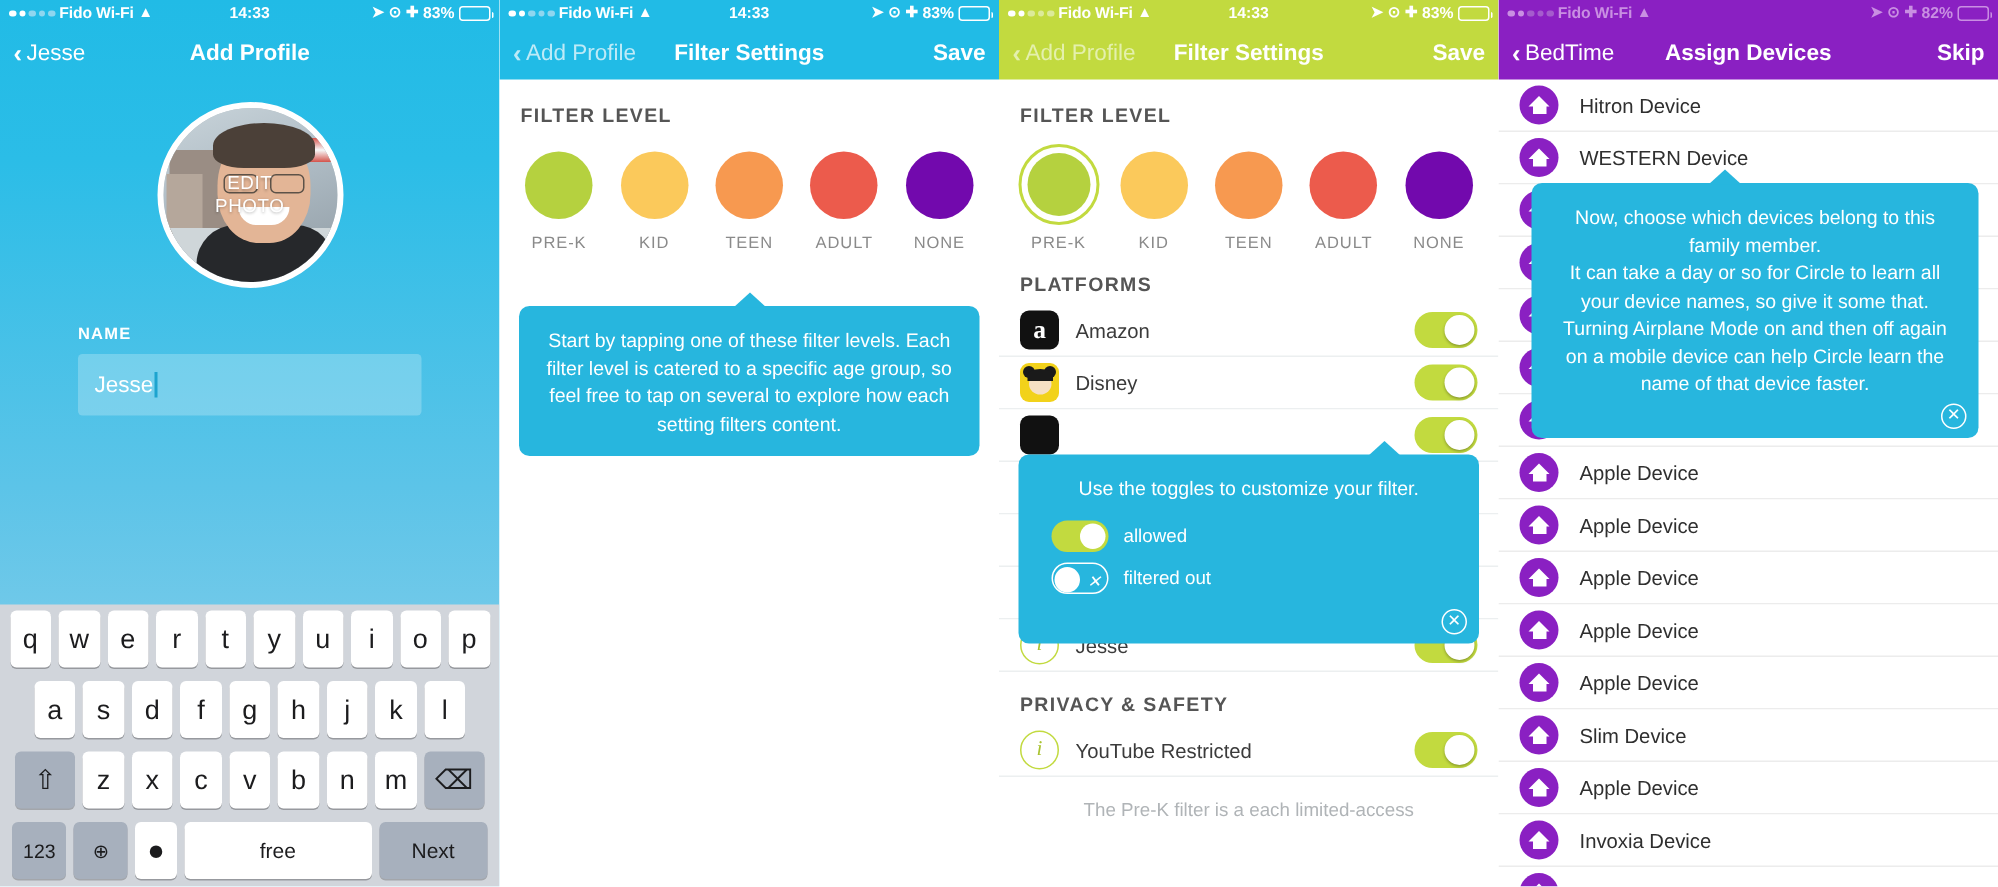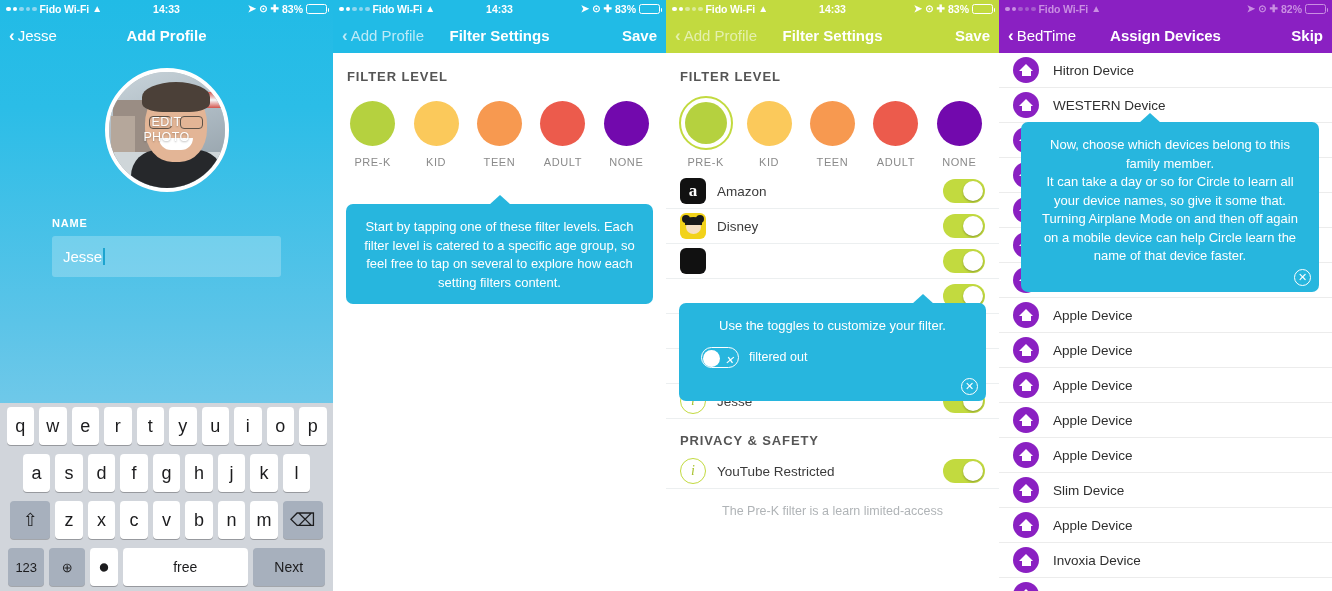--- a/index.html
+++ b/index.html
@@ -428,20 +428,21 @@
         <div class="level-label">ADULT</div>
       </div>
       <div class="level">
         <div class="level-dot-wrap">
             <div class="level-dot" style="background:#7209ad"></div>
           </div>
         <div class="level-label">NONE</div>
       </div>
     </div>
 
+    <div class="section-title" style="padding-top:14px">PLATFORMS</div>
     <div class="rows">
       <div class="row">
         <div class="row-icon amazon">a</div>
         <div class="row-label">Amazon</div>
         <div class="toggle on">
             <i class="knob"></i>
           </div>
       </div>
       <div class="row">
         <div class="row-icon disney">
@@ -493,26 +494,32 @@
     <div class="rows">
       <div class="row">
         <div class="row-icon info">i</div>
         <div class="row-label">YouTube Restricted</div>
         <div class="toggle on">
             <i class="knob"></i>
           </div>
       </div>
     </div>
 
-    <div class="footer-note">The Pre-K filter is a learn limited-access</div>
+    <div class="footer-note">The Pre-K filter is a each limited-access</div>
 
     <div class="tip" style="left:13px; right:13px; top:303px; padding-bottom:26px;">
       <div class="arrow" style="right:52px;"></div>
       <div>Use the toggles to customize your filter.</div>
       <div class="tip-toggles">
+        <div class="tt-row">
+          <span class="tt-sw on">
+              <i class="tt-knob"></i>
+            </span>
+          <span class="tt-label">allowed</span>
+        </div>
         <div class="tt-row">
           <span class="tt-sw off">
               <i class="tt-knob"></i>
               <i class="tt-x">✕</i>
             </span>
           <span class="tt-label">filtered out</span>
         </div>
       </div>
       <div class="tip-close">✕</div>
     </div>

